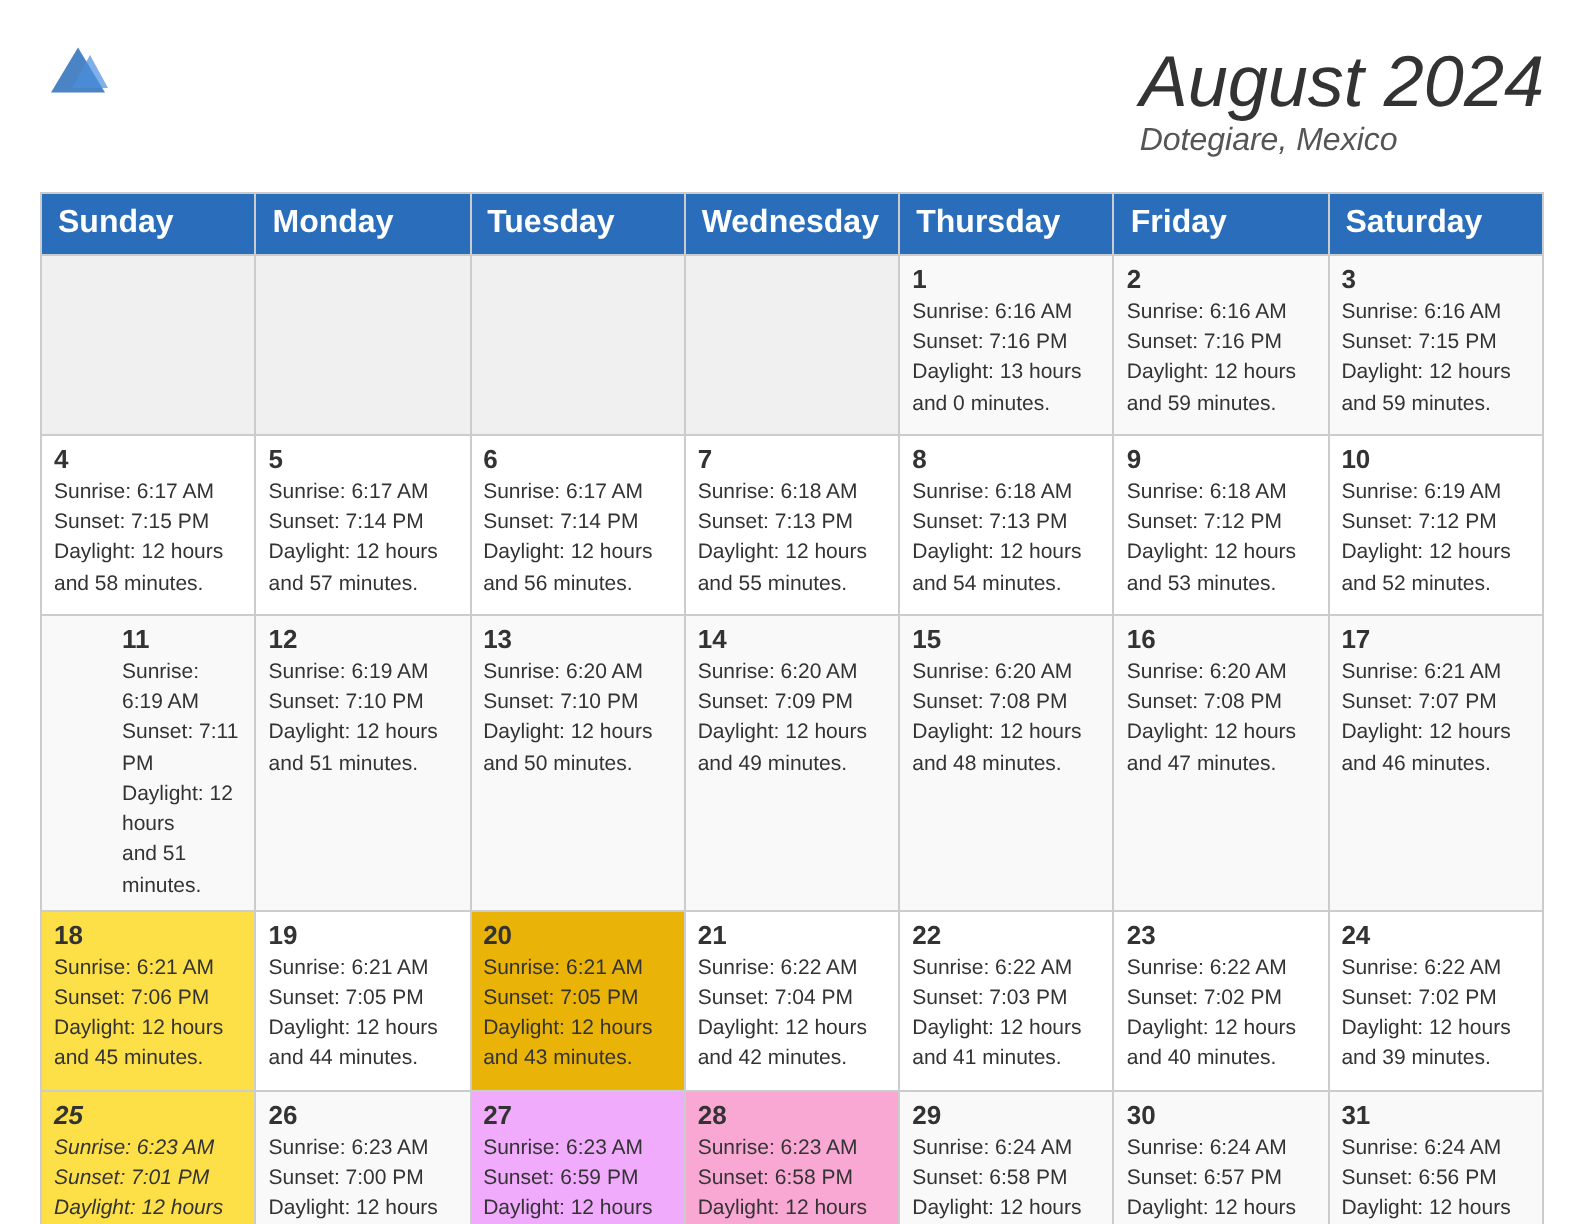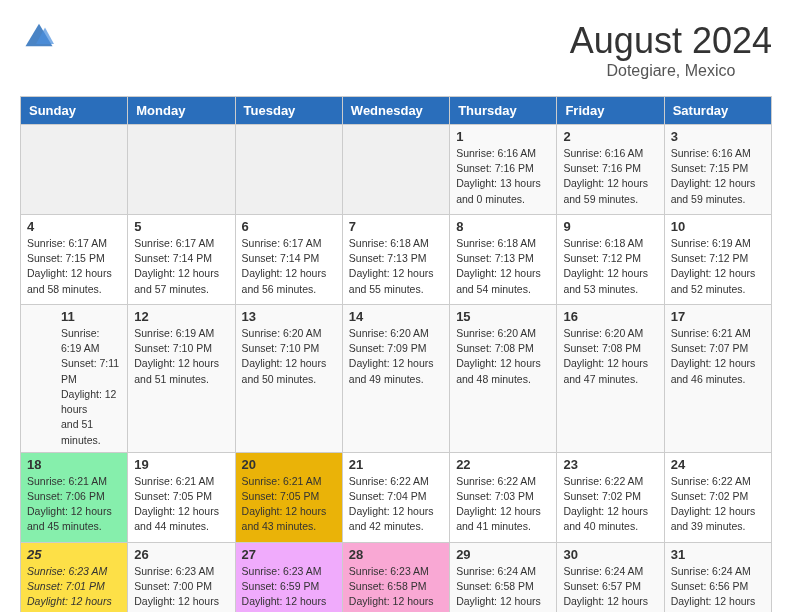--- a/index.html
+++ b/index.html
@@ -4,25 +4,25 @@
   <style>
     * { box-sizing: border-box; margin: 0; padding: 0; }
     body { font-family: Arial, sans-serif; background: #fff; width: 792px; min-height: 612px; }
     .page { width: 792px; padding: 20px; }
     .header { display: flex; justify-content: space-between; align-items: flex-start; margin-bottom: 16px; }
     .logo { display: flex; align-items: center; }
     .logo-text { display: flex; flex-direction: column; line-height: 1.1; }
     .logo-general { font-size: 18px; font-weight: bold; color: #333; }
     .logo-blue { font-size: 18px; font-weight: bold; color: #2a6ebb; }
     .logo-icon { width: 30px; height: 30px; margin-left: 4px; }
-    .title-area { text-align: center; }
+    .title-area { text-align: left; font-style: italic; }
     .month-title { font-size: 36px; color: #333; font-weight: 300; }
     .location { font-size: 16px; color: #555; }
     .calendar { width: 100%; border-collapse: collapse; }
-    .calendar th { background: #2a6ebb; color: #fff; text-align: left; padding: 6px 8px; font-size: 13px; border: 1px solid #ccc; }
+    .calendar th { background: #2a6ebb; color: #fff; text-align: left; padding: 6px 8px; font-size: 16px; border: 1px solid #ccc; }
     .calendar td { border: 1px solid #ccc; vertical-align: top; padding: 4px 6px; font-size: 10.5px; color: #333; background: #fff; width: calc(100%/7); height: 90px; }
     .calendar td.empty { background: #f8f8f8; }
     .day-num { font-weight: bold; font-size: 13px; margin-bottom: 2px; }
     .day-info { font-size: 10.5px; line-height: 1.45; color: #333; }
     .calendar tr:nth-child(odd) td { background: #f9f9f9; }
     .calendar tr:nth-child(even) td { background: #fff; }
     .calendar td.empty { background: #f0f0f0 !important; }
     .calendar thead tr th { background: #2a6ebb !important; }
   </style>
 </head>
@@ -178,21 +178,21 @@
           </td>
           <td style="background: rgb(249, 249, 249);">
             <div class="day-num">17</div>
             <div class="day-info" style="white-space: pre-line;">Sunrise: 6:21 AM
 Sunset: 7:07 PM
 Daylight: 12 hours
 and 46 minutes.</div>
           </td>
         </tr>
         <tr>
-          <td style="background: #86efac;">
+          <td style="background: #fde047;">
             <div class="day-num">18</div>
             <div class="day-info" style="white-space: pre-line;">Sunrise: 6:21 AM
 Sunset: 7:06 PM
 Daylight: 12 hours
 and 45 minutes.</div>
           </td>
           <td style="background: rgb(255, 255, 255);">
             <div class="day-num">19</div>
             <div class="day-info" style="white-space: pre-line;">Sunrise: 6:21 AM
 Sunset: 7:05 PM

